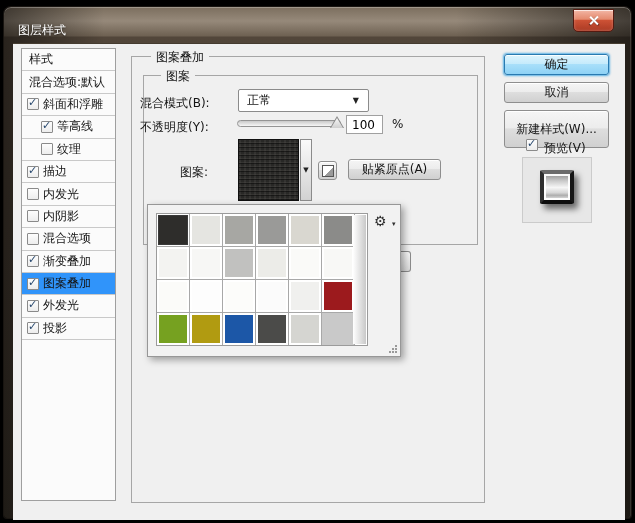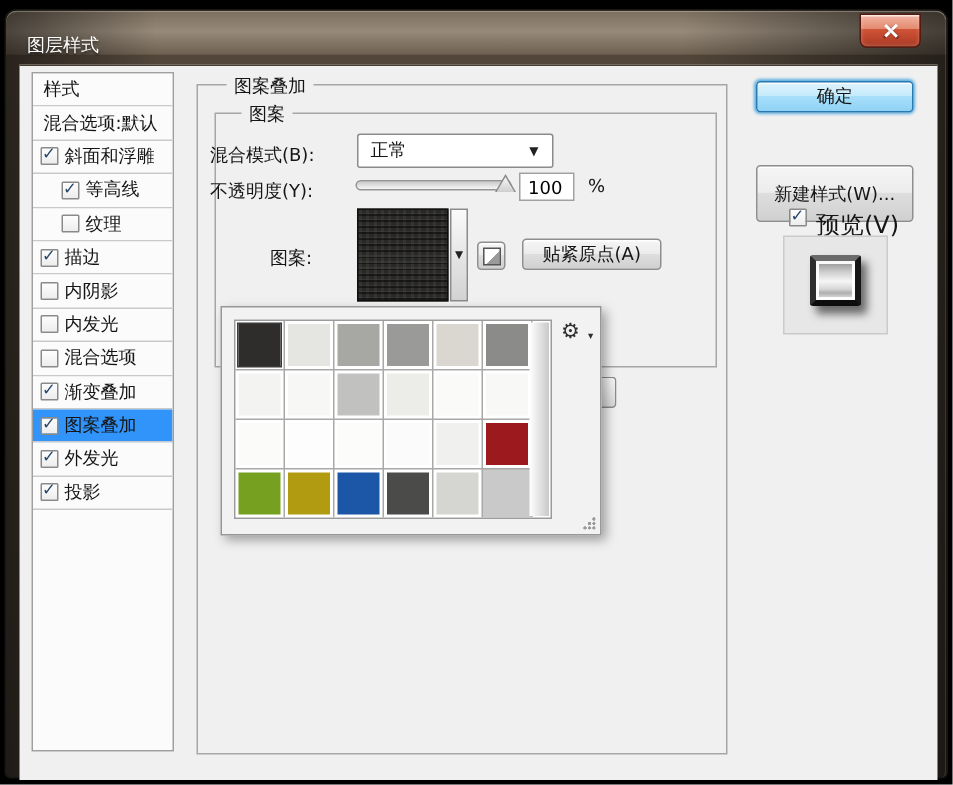--- a/index.html
+++ b/index.html
@@ -94,21 +94,21 @@
       radial-gradient(circle at 8px 2px,#9a9a9a 1px,transparent 1.2px),
       radial-gradient(circle at 5px 8px,#9a9a9a 1px,transparent 1.2px),
       radial-gradient(circle at 8px 5px,#9a9a9a 1px,transparent 1.2px),
       radial-gradient(circle at 8px 8px,#9a9a9a 1px,transparent 1.2px);}
 
   
   .ok-btn{left:504px;top:54px;width:105px;height:21px;}
   .cancel-btn{left:504px;top:82px;width:105px;height:21px;}
   .new-style-btn{left:504px;top:110px;width:105px;height:38px;}
   .preview-cb{left:526px;top:139px;}
-  .preview-lbl{left:544px;top:140px;font-size:16px;}
+  .preview-lbl{left:544px;top:140px;font-size:12px;}
   .preview-box{left:522px;top:157px;width:70px;height:66px;background:#e7e7e7;border:1px solid #cbcbcb;box-sizing:border-box;}
   .cube{position:absolute;left:17px;top:12px;width:34px;height:34px;box-sizing:border-box;
     border:4px solid;border-color:#6b6b6b #161616 #0d0d0d #2e2e2e;border-radius:2px;
     background:linear-gradient(180deg,#8f8f8f 0%,#cdcdcd 28%,#f6f6f6 52%,#d6d6d6 72%,#aeaeae 82%,#efefef 100%);
     box-shadow:4px 5px 6px rgba(0,0,0,.55), inset 0 0 0 2px rgba(255,255,255,.95);}
 </style>
 </head>
 <body>
 
 <div class="stage">
@@ -147,25 +147,25 @@
         <span class="lbl">纹理</span>
       </div>
       <div class="side-row cb">
         <span class="cbx">
           <span class="check">✓</span>
         </span>
         <span class="lbl">描边</span>
       </div>
       <div class="side-row cb">
         <span class="cbx"></span>
+        <span class="lbl">内发光</span>
+      </div>
+      <div class="side-row cb">
+        <span class="cbx"></span>
         <span class="lbl">内阴影</span>
-      </div>
-      <div class="side-row cb">
-        <span class="cbx"></span>
-        <span class="lbl">内发光</span>
       </div>
       <div class="side-row cb">
         <span class="cbx"></span>
         <span class="lbl">混合选项</span>
       </div>
       <div class="side-row cb">
         <span class="cbx">
           <span class="check">✓</span>
         </span>
         <span class="lbl">渐变叠加</span>
@@ -305,20 +305,21 @@
         </div>
       <div class="scroll-strip"></div>
     </div>
     <div class="gear">⚙</div>
     <div class="gear-arr">▾</div>
     <div class="grip"></div>
   </div>
 
   
   <div class="abs btn default ok-btn">确定</div>
+  <div class="abs btn cancel-btn">取消</div>
   <div class="abs btn new-style-btn">新建样式(W)...</div>
   <span class="abs cbx preview-cb">
     <span class="check" id="preview-check">✓</span>
   </span>
   <div class="abs preview-lbl">预览(V)</div>
   <div class="abs preview-box">
     <div class="cube"></div>
   </div>
 
 </div>

